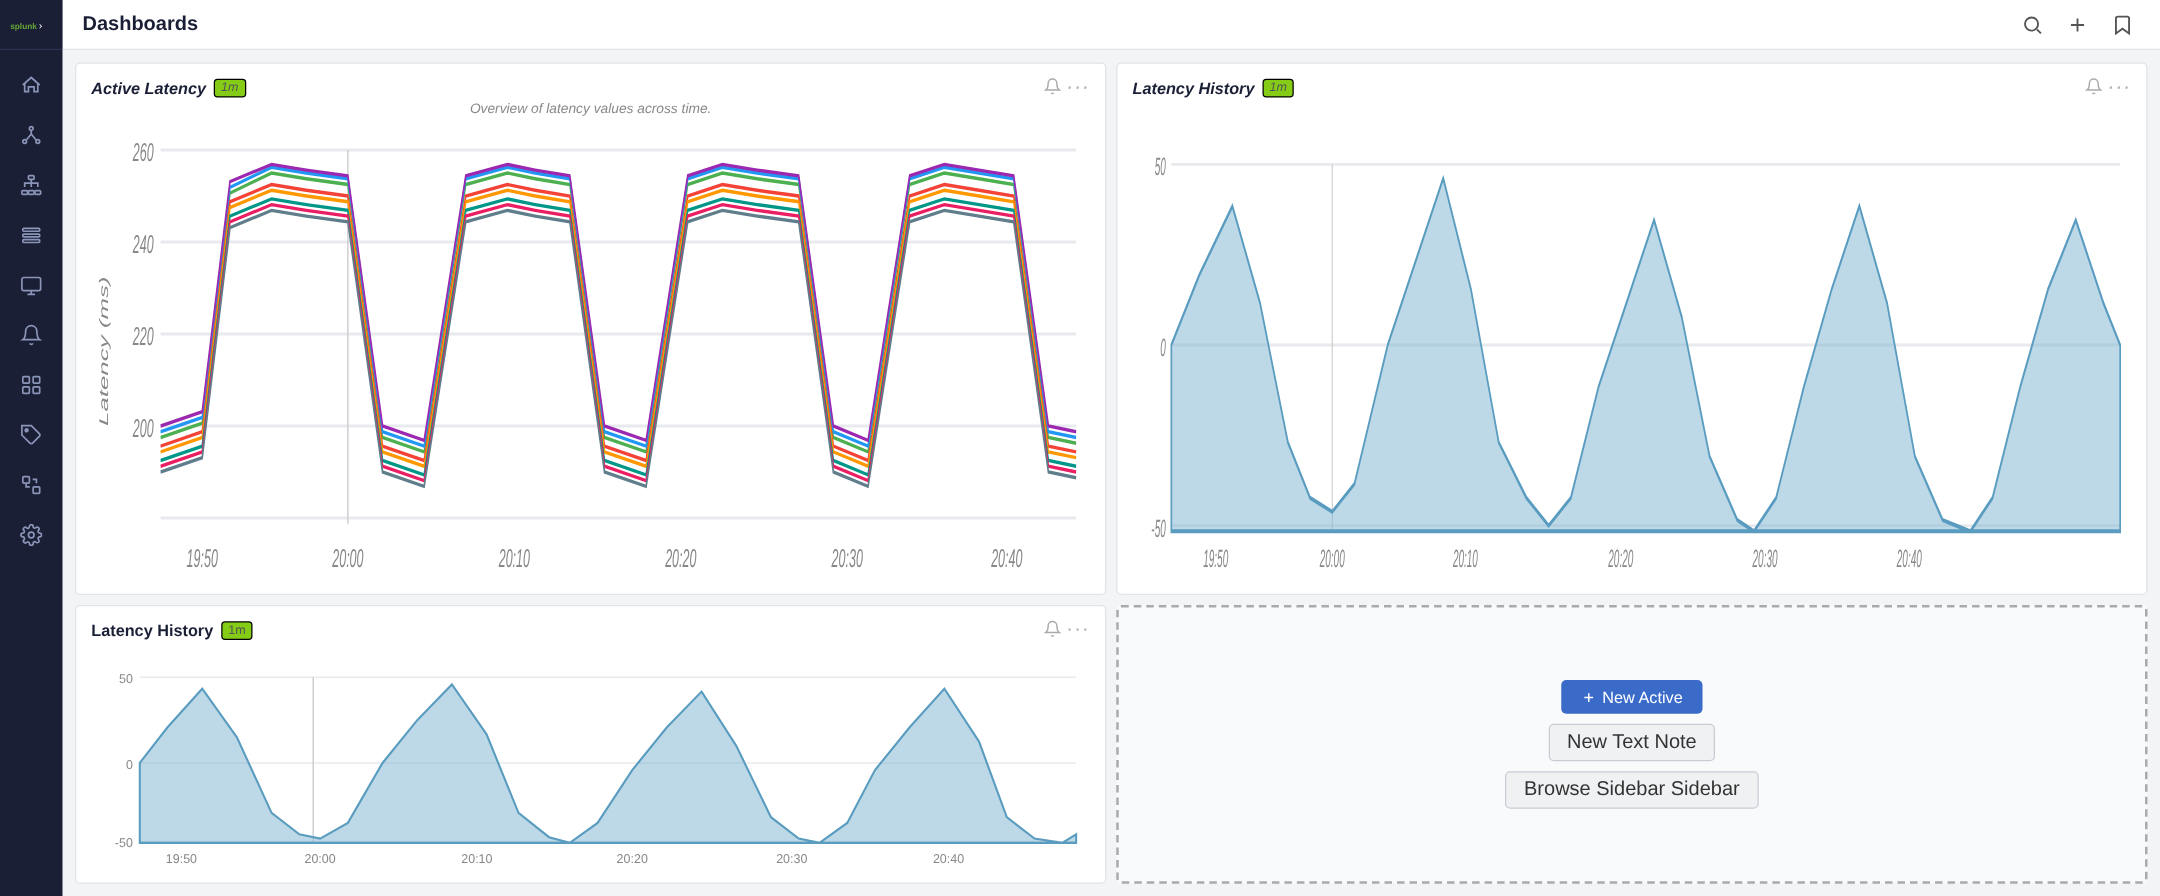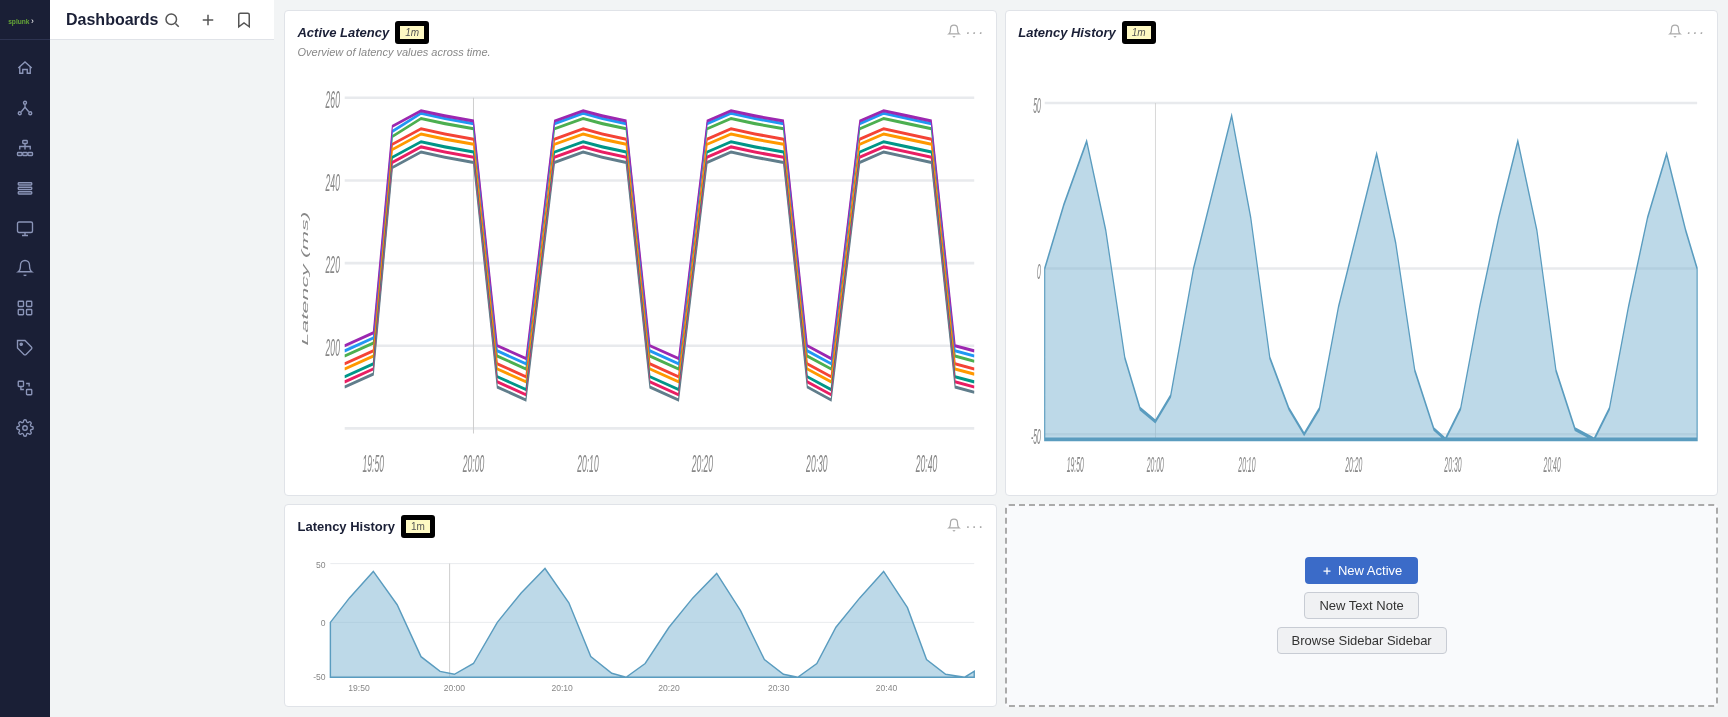--- a/index.html
+++ b/index.html
@@ -47,21 +47,21 @@
       display: flex;
       flex-direction: column;
       align-items: center;
       padding-bottom: 8px;
     }
 
     
     .main-content {
       flex: 1;
       display: flex;
-      flex-direction: row;
+      flex-direction: column;
       overflow: hidden;
     }
 
     
     .header {
       height: 40px;
       background: #fff;
       border-bottom: 1px solid #e0e3e8;
       display: flex;
       align-items: center;
@@ -126,42 +126,43 @@
       align-items: center;
       gap: 6px;
       margin-bottom: 2px;
     }
     .chart-title {
       font-size: 13px;
       font-weight: 600;
       color: #1a1f36;
     }
     .chart-badge {
-      background: #fef9c3;
-      border: 5px solid #000000;
+      background: #84cc16;
+      border: 1px solid #000000;
       border-radius: 3px;
       font-size: 10px;
       color: #555;
       padding: 1px 5px;
     }
     .chart-icons {
       margin-left: auto;
       display: flex;
       gap: 4px;
       align-items: center;
     }
     .chart-icon {
       color: #aaa;
       cursor: pointer;
       font-size: 14px;
     }
     .chart-subtitle {
       font-size: 11px;
       color: #888;
-      margin-bottom: 14px;
+      margin-bottom: 4px;
+      text-align: center;
     }
     .chart-body {
       flex: 1;
       position: relative;
       min-height: 0;
     }
     svg.chart-svg {
       width: 100%;
       height: 100%;
     }
@@ -197,21 +198,21 @@
       display: flex;
       align-items: center;
       gap: 5px;
     }
     .btn-text-note, .btn-browse-metrics {
       background: #f0f1f3;
       color: #333;
       border: 1px solid #c8ccd4;
       border-radius: 4px;
       padding: 5px 14px;
-      font-size: 13px;
+      font-size: 16px;
       cursor: pointer;
     }
   </style>
 </head>
 <body>
 
 <div class="sidebar">
   <div class="sidebar-logo">
     <svg viewBox="0 0 60 32" fill="none" xmlns="http://www.w3.org/2000/svg">
       <text x="2" y="22" fill="#65a637" font-size="11" font-weight="bold" font-family="sans-serif">splunk</text>

